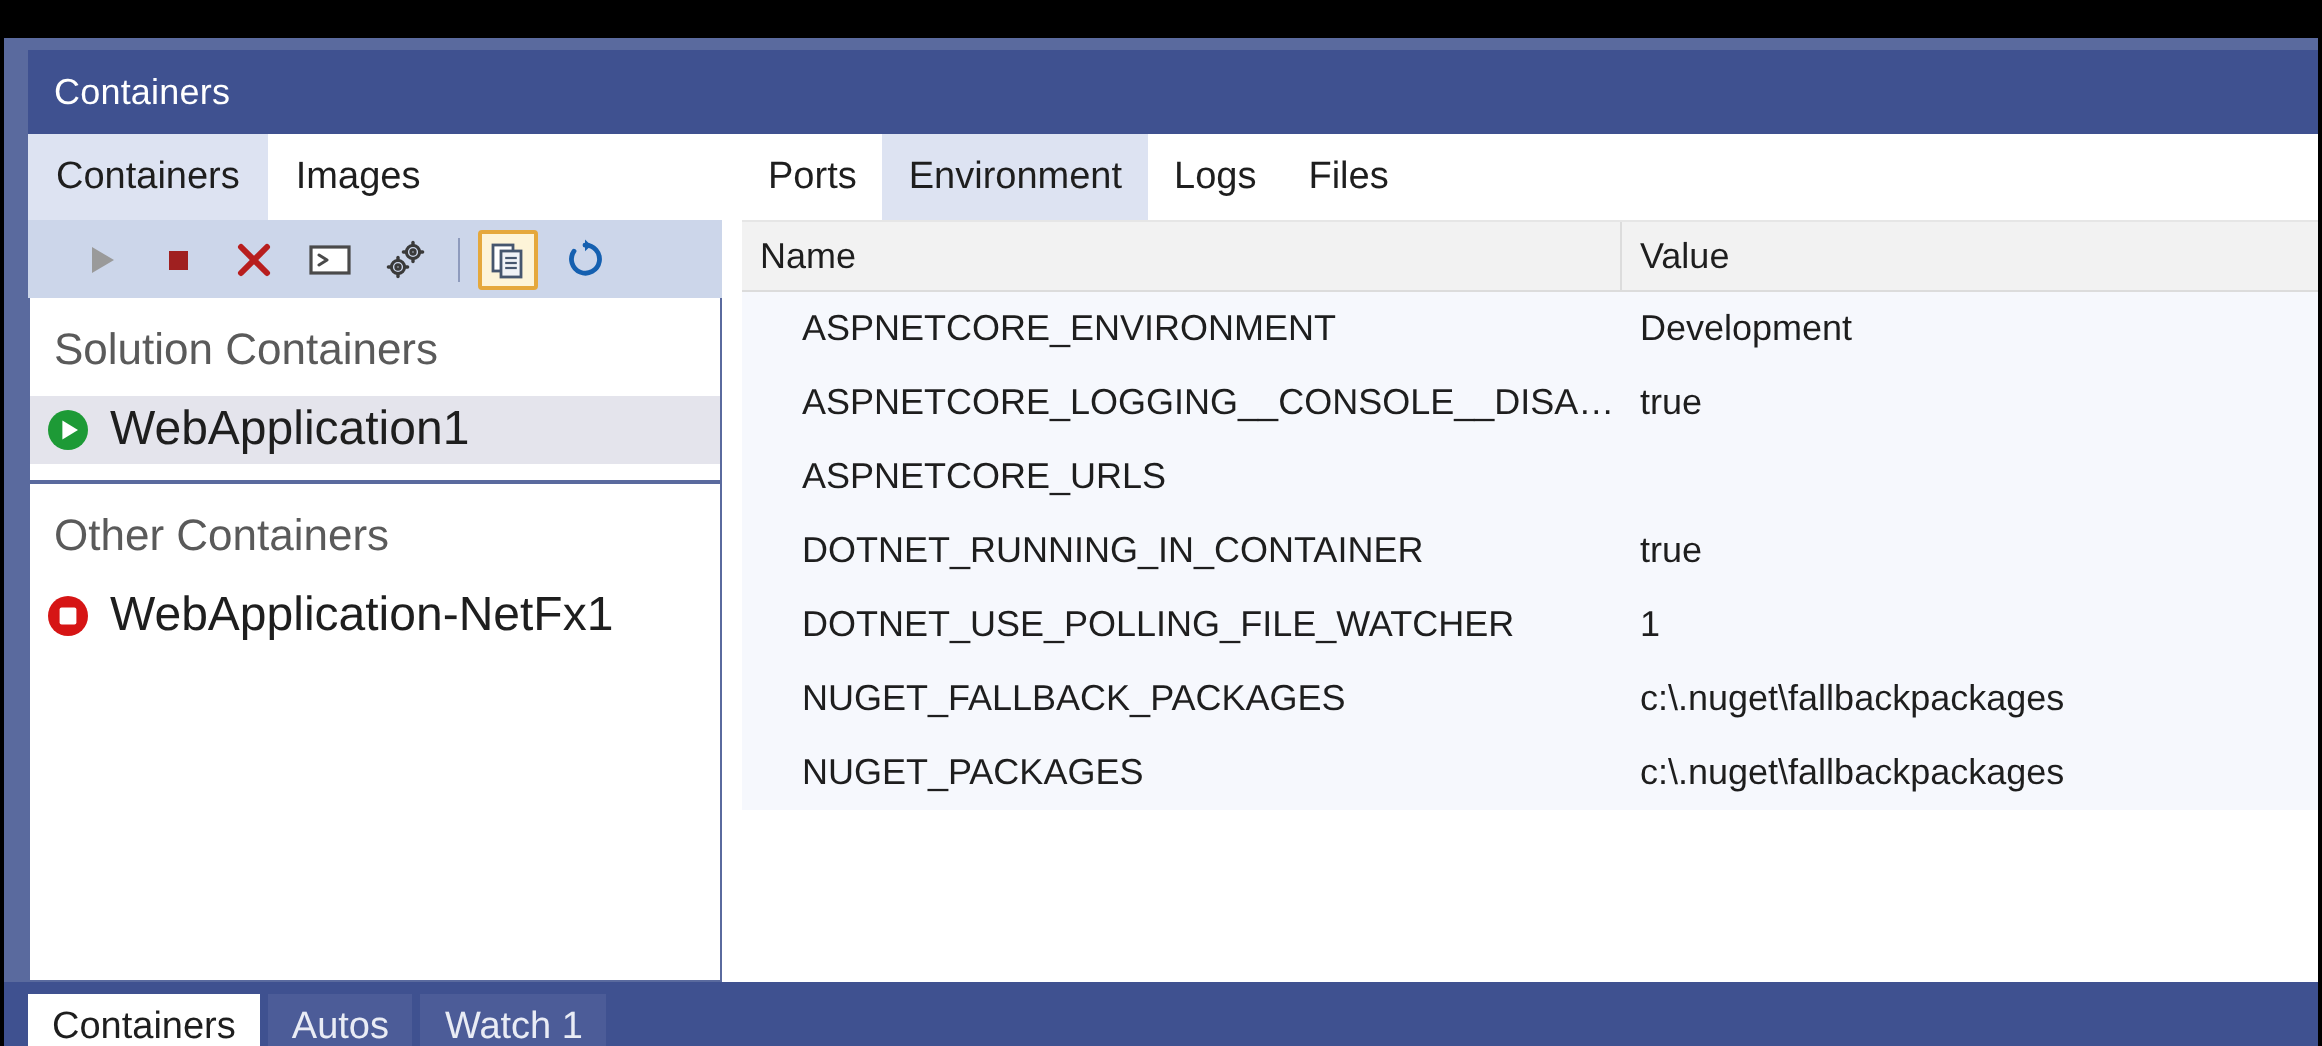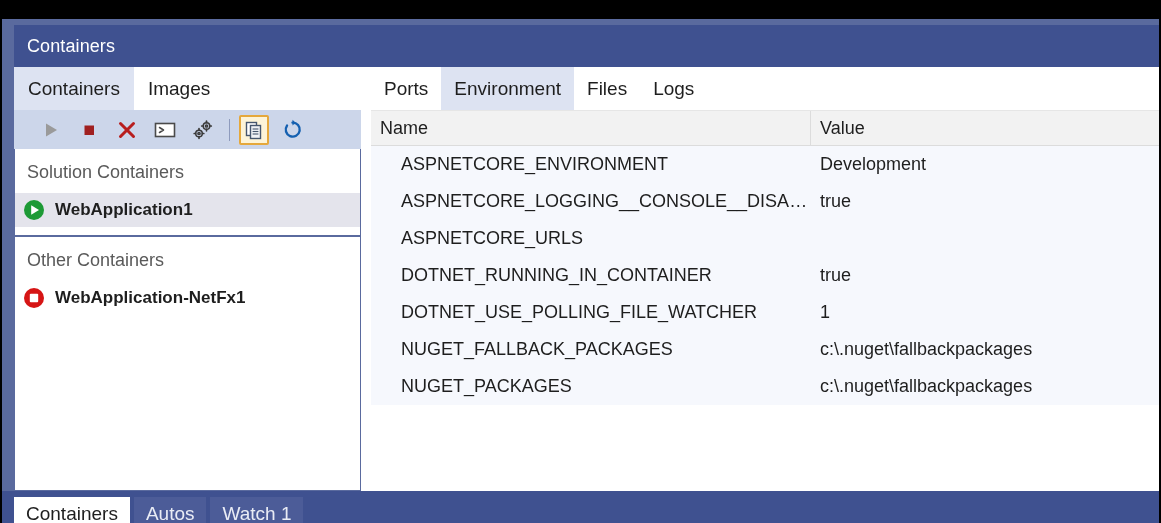--- a/index.html
+++ b/index.html
@@ -115,33 +115,32 @@
   #tree {
     position: absolute;
     left: 0px; top: 82px;
     width: 347px; height: 342px;
     background: #ffffff;
     border: 1px solid #5a6a9e;
     border-top: none;
     overflow: hidden;
   }
   .group-label {
-    font-size: 18px;
+    font-size: 22px;
     color: #5a5a5a;
     padding: 13px 0 10px 12px;
   }
   .tree-row {
     display: flex;
     align-items: center;
     height: 34px;
     padding-left: 8px;
-    font-size: 17px;
-    color: #1e1e1e;
-    cursor: default;
-    font-weight: bold;
+    font-size: 24px;
+    color: #1e1e1e;
+    cursor: default;
   }
   .tree-row.selected { background: #e4e4ec; }
   .tree-row .rowlabel { margin-left: 10px; }
   .group-sep {
     height: 2px;
     background: #5a6a9e;
     margin: 8px 0 0 0;
   }
 
   
@@ -367,24 +366,24 @@
     <div id="right-pane">
 
       <div class="rtabs">
         <div class="rtab">
           <span>Ports</span>
         </div>
         <div class="rtab active">
           <span>Environment</span>
         </div>
         <div class="rtab">
+          <span>Logs</span>
+        </div>
+        <div class="rtab">
           <span>Files</span>
-        </div>
-        <div class="rtab">
-          <span>Logs</span>
         </div>
       </div>
 
       <div id="grid">
         <div id="grid-head">
           <div class="hc c0">Name</div>
           <div class="hc c1">Value</div>
         </div>
 
         <div id="grid-body">

